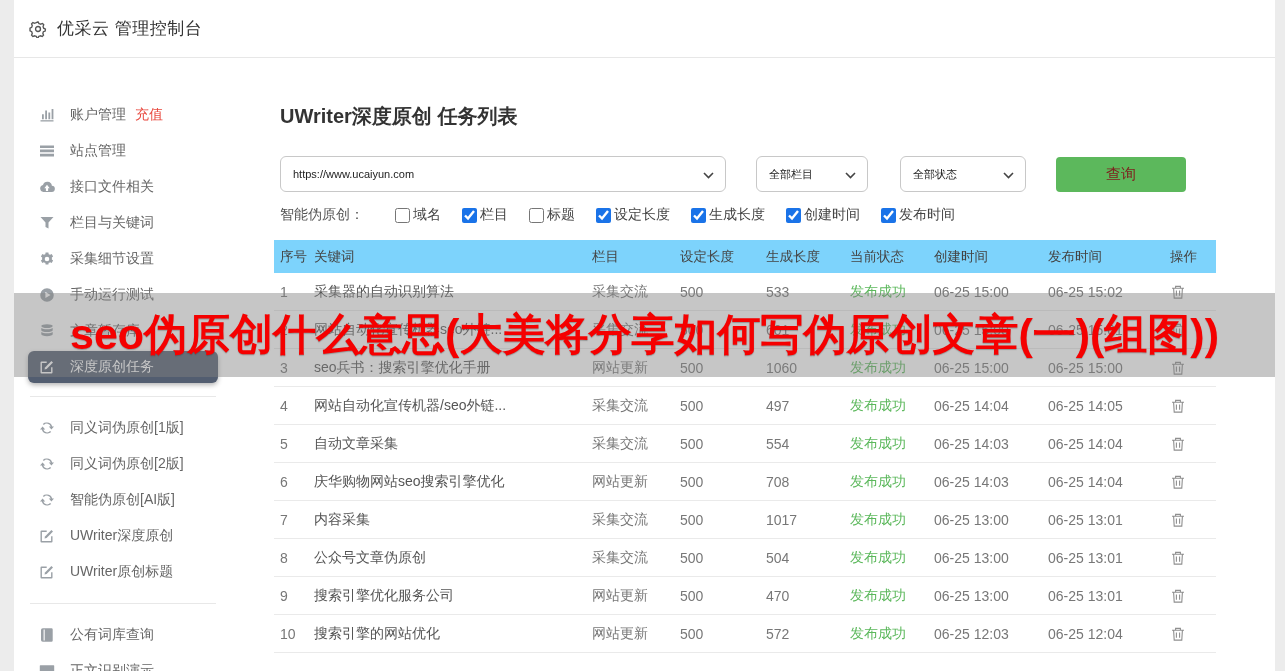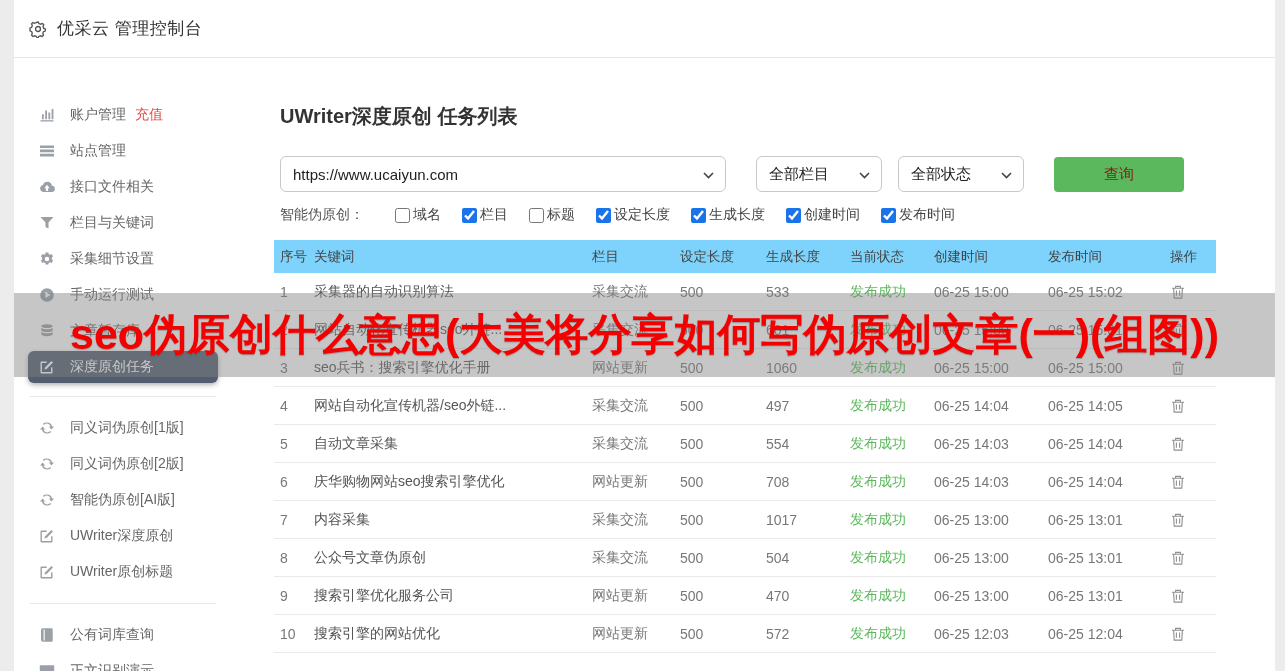--- a/index.html
+++ b/index.html
@@ -36,25 +36,25 @@
   }
   .side-item.active .icon { color:#fff; }
   .side-item .extra { color:var(--red,#e8483e); margin-left:-5px; }
   .divider { height:1px; background:#e8e8e8; margin:13px 36px 13px 16px; }
   
   .main { position:absolute; left:252px; top:76px; width:1023px; }
   .page-title { margin:27px 0 0 14px; font-size:20px; font-weight:bold; color:#333; height:28px; }
   .filters { display:flex; align-items:center; margin:25px 0 0 14px; }
   .sel {
     position:relative; height:36px; border:1px solid #c8c8c8; border-radius:6px; background:#fff;
-    display:flex; align-items:center; padding:0 30px 0 12px; font-size:15px; color:#222; cursor:pointer;
+    display:flex; align-items:center; padding:0 30px 0 12px; font-size:11px; color:#222; cursor:pointer;
   }
   .sel .chev { position:absolute; right:11px; top:15px; display:flex; }
   .sel-site { width:446px; margin-right:30px; }
-  .sel-column { width:126px; margin-right:16px;text-align:center; }
+  .sel-column { width:112px; margin-right:32px;text-align:center; }
   .sel-status { width:126px; margin-right:30px; }
   .query-btn {
     width:130px; height:35px; background:var(--green,#5cb85c); color:#7f1d1d; border:none;
     border-radius:4px; font-size:15px; cursor:pointer; font-family:inherit;
   }
   .fields { display:flex; align-items:center; margin:14px 0 0 14px; font-size:14px; color:#555; gap:21px; }
   .fields .cap { margin-right:10px; color:#555; }
   .field { display:flex; align-items:center; cursor:pointer; color:#444; }
   .field input { width:15px; height:15px; accent-color:var(--blue,#1a73e8); margin:0 3px 0 0; cursor:pointer; }
   

